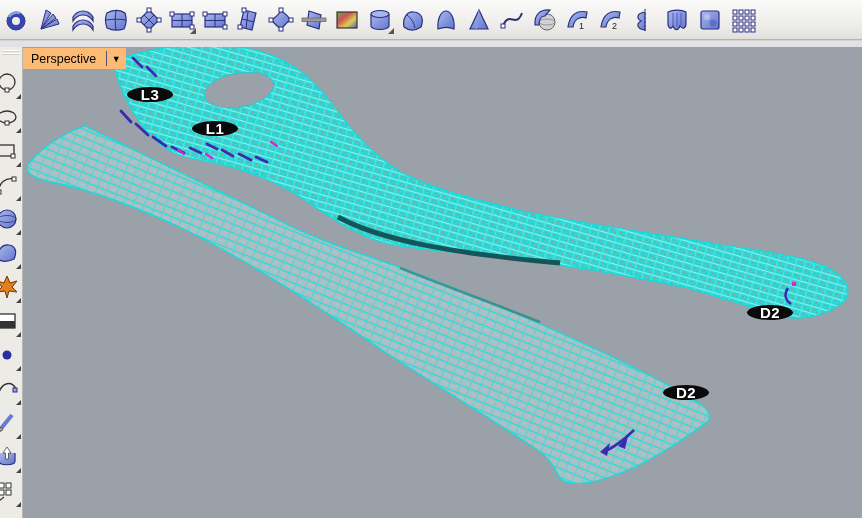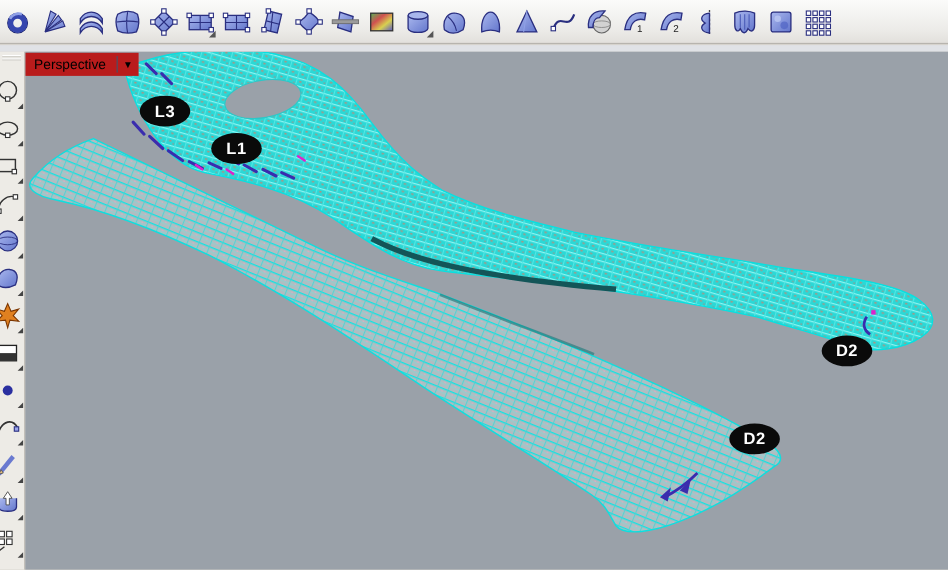--- a/index.html
+++ b/index.html
@@ -27,27 +27,27 @@
   .grip { height:2px; background:#cfcdc7; border-top:1px solid #fff; margin:3px 3px 0 2px; }
   .sbi { position:relative; width:22px; height:34px; overflow:hidden; }
   .sbi svg { margin-left:-6px; display:block; }
   .sbi .fly { border-bottom-color:#444; border-left-width:5px; border-bottom-width:5px; right:1px; bottom:4px; }
 
   
   #viewport { position:absolute; left:23px; top:47px; width:839px; height:471px;
     background:#9aa1a9; overflow:hidden; }
   #scene { position:absolute; left:0; top:0; }
 
-  #vp-tab { position:absolute; left:0; top:1px; height:21px; background:#b91c1c;
+  #vp-tab { position:absolute; left:0; top:1px; height:21px; background:#fdba74;
     display:flex; align-items:center; padding:0 4px 0 8px; cursor:default; }
   #vp-tab-label { font-size:12.5px; color:#000; margin-right:10px; }
   #vp-tab-sep { width:1px; height:15px; background:#44546a; margin-right:3px; }
   #vp-tab-arrow { font-size:9px; color:#000; width:12px; text-align:center; }
 
-  .annot { position:absolute; width:46px; height:28px; border-radius:50%;
+  .annot { position:absolute; width:46px; height:15px; border-radius:50%;
     background:#0a0a0a; color:#fff; font-weight:bold; font-size:15px;
     display:flex; align-items:center; justify-content:center; letter-spacing:.5px; }
 </style>
 </head>
 <body>
 
 <div id="app">
 
   <div id="toolbar">
     <svg width="0" height="0" style="position:absolute">

